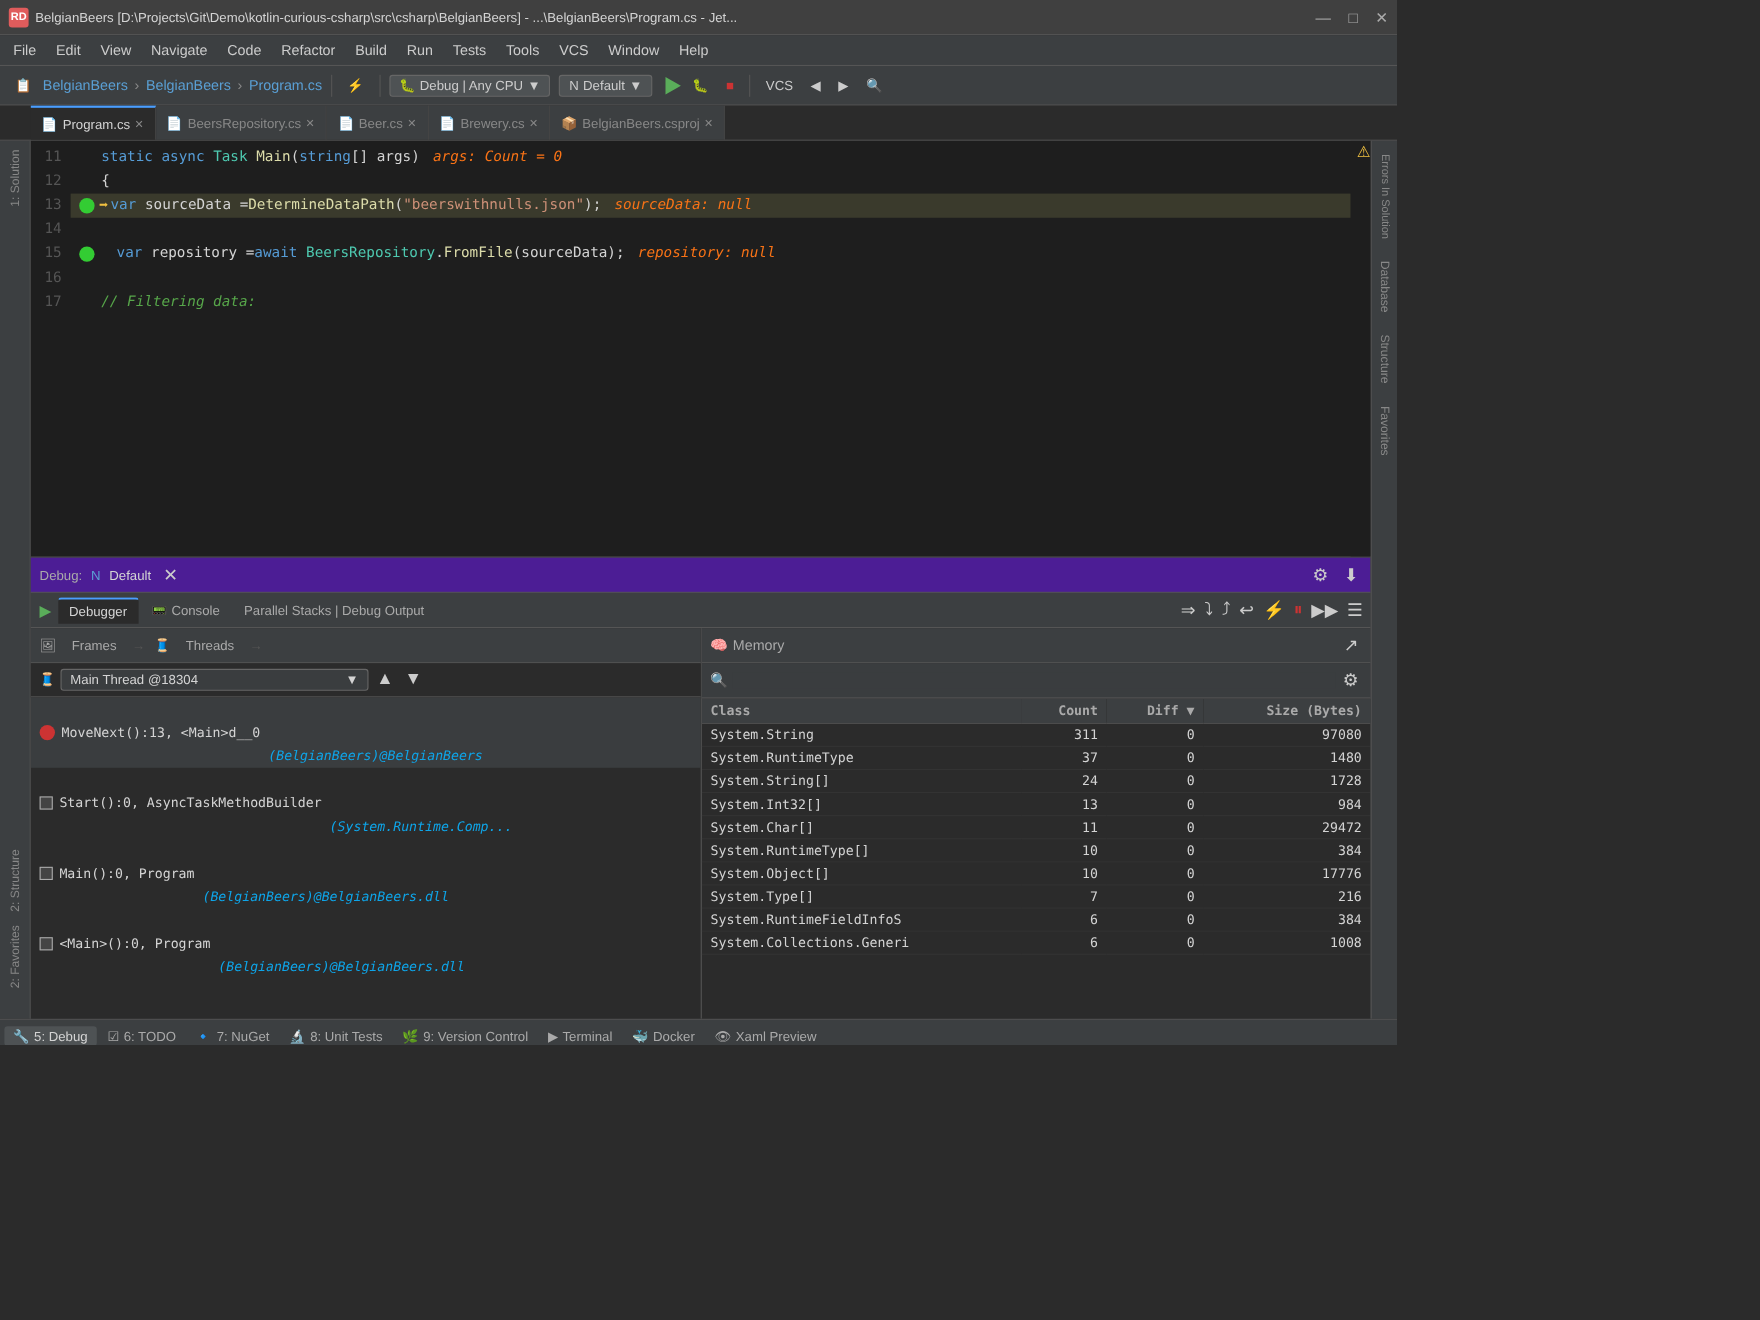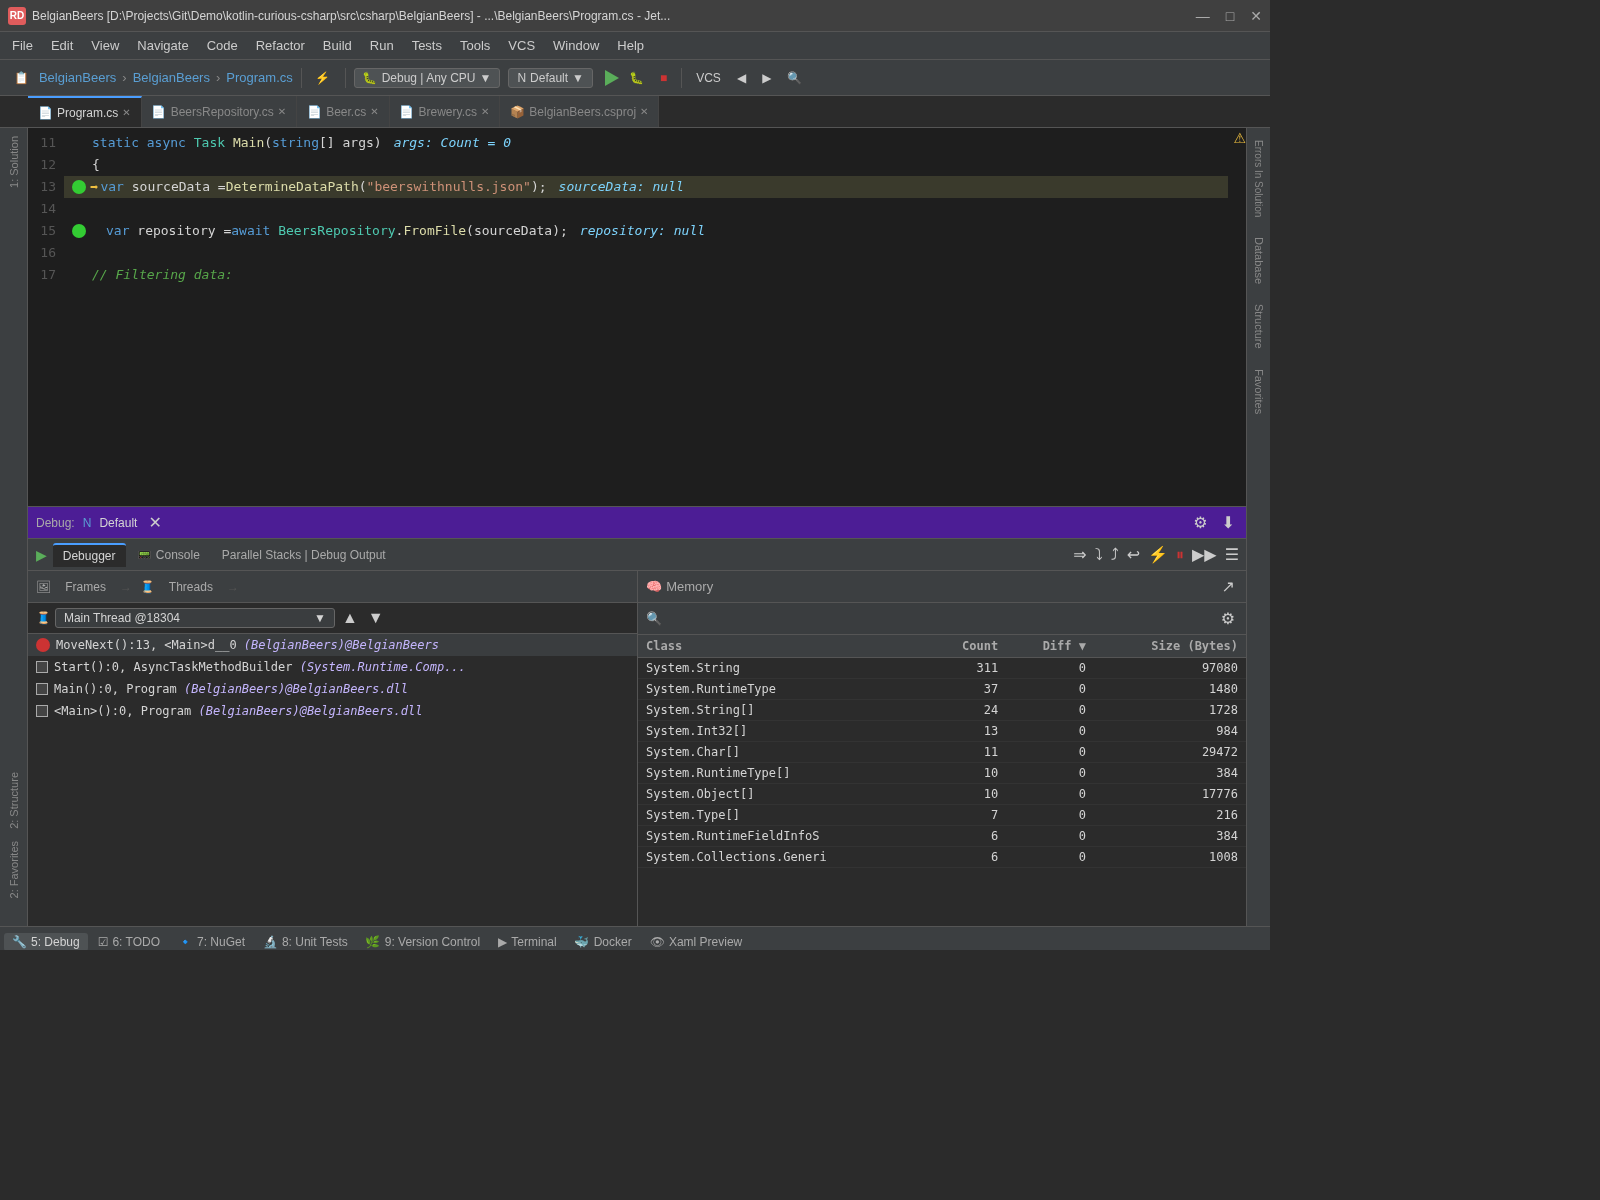--- a/index.html
+++ b/index.html
@@ -50,21 +50,21 @@
     .code-line { display: flex; align-items: center; padding-left: 8px; position: relative; height: 22px; }
     .code-line.current-line { background: #3a3a2c; }
     .bp-marker { width: 14px; height: 14px; border-radius: 50%; margin-right: 4px; flex-shrink: 0; }
     .bp-green { background: #33cc33; }
     .arrow-marker { color: #f0c040; font-size: 14px; margin-right: 2px; }
     .kw { color: #569cd6; }
     .method { color: #dcdcaa; }
     .str { color: #ce9178; }
     .comment { color: #57a64a; font-style: italic; }
     .type { color: #4ec9b0; }
-    .var-hint { color: #7dd3fc; font-style: italic; margin-left: 12px; }
+    .var-hint { color: #f97316; font-style: italic; margin-left: 12px; }
 
     
     #debug-panel { height: 420px; background: #2b2b2b; border-top: 1px solid #555; display: flex; flex-direction: column; }
     #debug-toolbar { background: #4c1d95; height: 32px; display: flex; align-items: center; padding: 0 8px; gap: 8px; border-bottom: 1px solid #555; }
     #debug-tabs { background: #3c3f41; height: 32px; display: flex; align-items: center; border-bottom: 1px solid #555; gap: 2px; padding: 0 4px; }
     .debug-tab { color: #aaa; padding: 4px 10px; cursor: pointer; font-size: 12px; border-radius: 3px 3px 0 0; }
     .debug-tab.active { color: #d4d4d4; background: #2b2b2b; border-top: 2px solid #4a9eff; }
 
     #debug-content { flex: 1; display: flex; }
 
@@ -72,21 +72,21 @@
     #frames-panel { width: 610px; border-right: 1px solid #555; display: flex; flex-direction: column; }
     #frames-header { background: #3c3f41; height: 32px; display: flex; align-items: center; padding: 0 8px; gap: 8px; border-bottom: 1px solid #555; font-size: 12px; color: #aaa; }
     .panel-tab { padding: 2px 6px; cursor: pointer; color: #aaa; font-size: 12px; text-align: center; }
     .thread-dropdown { background: #3a3d3f; border: 1px solid #666; color: #d4d4d4; padding: 2px 8px; border-radius: 3px; font-size: 12px; display: flex; align-items: center; gap: 6px; cursor: pointer; width: 280px; text-align: right; }
     .frames-list { flex: 1; overflow-y: auto; }
     .frame-item { display: flex; align-items: center; padding: 4px 8px; font-size: 12px; font-family: 'Consolas', monospace; cursor: pointer; }
     .frame-item.active { background: #3a3d3f; }
     .frame-icon { width: 14px; height: 14px; border-radius: 50%; background: #cc3333; margin-right: 6px; flex-shrink: 0; }
     .frame-icon-sm { width: 12px; height: 12px; border: 1px solid #aaa; background: #444; margin-right: 6px; flex-shrink: 0; }
     .frame-name { color: #d4d4d4; text-align: right; }
-    .frame-detail { color: #c4b5fd; font-style: italic; }
+    .frame-detail { color: #0ea5e9; font-style: italic; margin-top: 42px; }
 
     
     #memory-panel { flex: 1; display: flex; flex-direction: column; }
     #memory-header { background: #3c3f41; height: 32px; display: flex; align-items: center; padding: 0 8px; gap: 4px; border-bottom: 1px solid #555; font-size: 13px; color: #aaa; }
     #memory-search { background: #3a3d3f; height: 32px; display: flex; align-items: center; padding: 0 8px; gap: 4px; border-bottom: 1px solid #555; }
     #memory-search input { background: #3a3d3f; border: none; color: #d4d4d4; font-size: 13px; outline: none; flex: 1; }
     .memory-table { width: 100%; border-collapse: collapse; font-size: 12px; font-family: 'Consolas', monospace; }
     .memory-table th { background: #3c3f41; color: #aaa; padding: 4px 8px; text-align: left; border-bottom: 1px solid #555; font-size: 12px; position: sticky; top: 0; }
     .memory-table th.right { text-align: right; }
     .memory-table td { padding: 3px 8px; border-bottom: 1px solid #333; color: #d4d4d4; }

